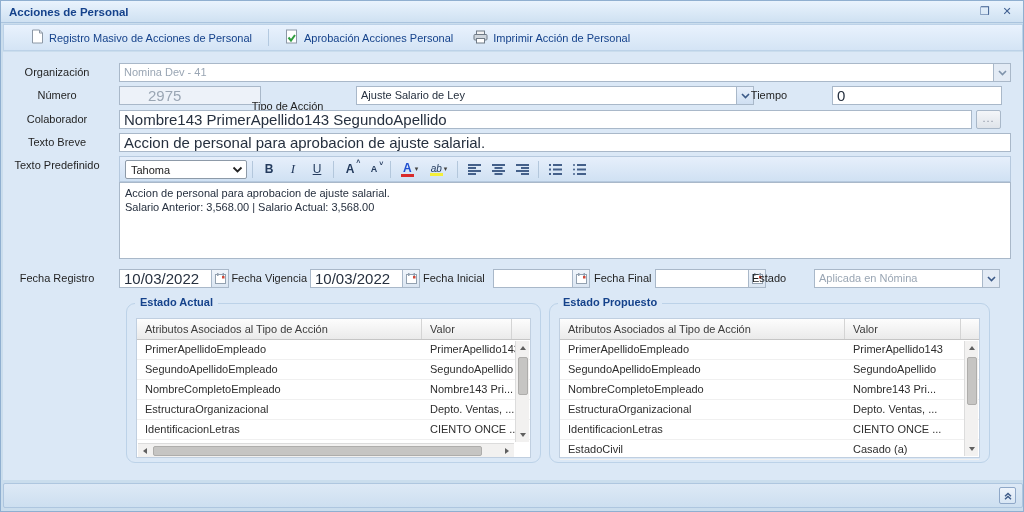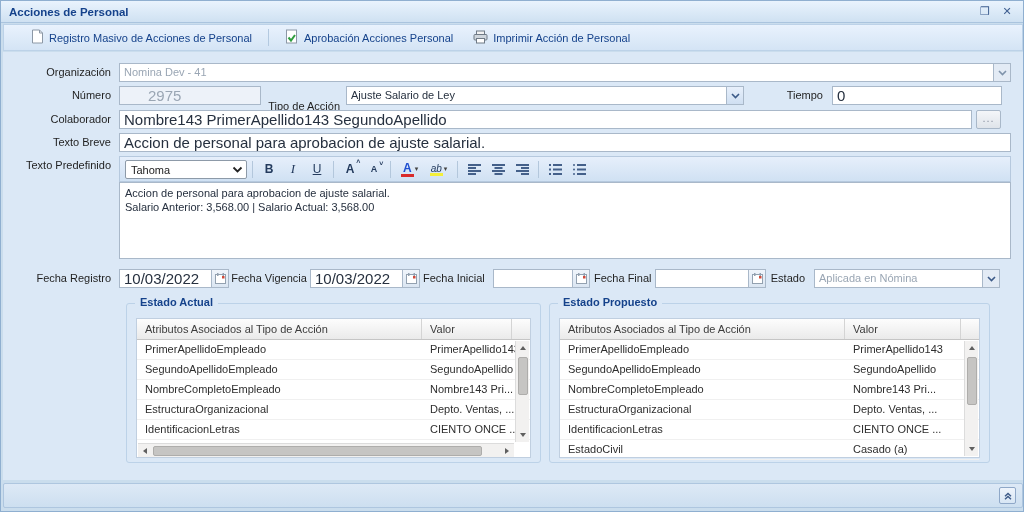--- a/index.html
+++ b/index.html
@@ -22,21 +22,21 @@
   .toolbar { position:absolute; left:2px; top:23px; width:1020px; height:27px;
              background:linear-gradient(#e9f2fd,#d4e4f5);
              border:1px solid #bcd2e8; display:flex; align-items:center; padding:0 19px; gap:4px; }
   .tbtn { display:flex; align-items:center; gap:5px; height:21px; padding:0 7px;
           color:#15428b; border:1px solid transparent; border-radius:2px; cursor:default; }
   .tsep { width:1px; height:17px; background:#b3c9e0; margin:0 4px; }
 
   
   .content { position:absolute; left:2px; top:51px; width:1020px; height:428px; background:#dbe8f6; }
 
-  .lbl { position:absolute; width:108px; text-align:right; color:#1f1f1f; line-height:19px; }
+  .lbl { position:absolute; width:108px; text-align:center; color:#1f1f1f; line-height:19px; }
   .field { position:absolute; height:19px; background:#fff; border:1px solid #a9b8c9;
            font-family:"Liberation Sans","DejaVu Sans",sans-serif; font-size:15px; color:#26303f;
            padding:0 4px; line-height:17px; }
   input.field { outline:none; }
   .disabled { background:#edf2f9; color:#9aa6b4;padding-left:28px; }
 
   .combo { position:absolute; height:19px; background:#fff; border:1px solid #a9b8c9; }
   .combo .cval { position:absolute; left:4px; right:20px; top:0; bottom:0; line-height:17px;
                  color:#26303f; white-space:nowrap; overflow:hidden; }
   .combo.disabled .cval { color:#9aa6b4; }
@@ -69,21 +69,21 @@
   .grow, .shrink { position:relative; font-weight:bold; }
   .grow { font-size:12px; } .shrink { font-size:9px; }
   .mini-caret { position:absolute; font-size:7px; top:-4px; right:-6px; }
   .colorbar { width:13px; height:3px; margin-top:-1px; }
   .ddarrow { font-size:7px; color:#444; margin-left:1px; }
 
   .edcontent { position:absolute; left:116px; top:130px; width:892px; height:77px;
                background:#fff; border:1px solid #a9b8c9; padding:3px 5px; color:#26303f; line-height:14px; }
 
   
-  .groupbox { position:absolute; border:1px solid #bcd2e8; border-radius:3px; }
+  .groupbox { position:absolute; border:1px solid #bcd2e8; border-radius:9px; }
   .legend { position:absolute; top:-8px; left:8px; background:#dbe8f6; padding:0 5px;
             font-weight:bold; color:#15428b; }
   .tbl { position:absolute; left:9px; right:9px; top:14px; background:#fff; border:1px solid #c0cfe0; }
   .thead { display:flex; height:21px; background:linear-gradient(#fdfdfd,#eaeaea);
            border-bottom:1px solid #c5c5c5; color:#3c3c3c; }
   .th { padding:0 8px; line-height:20px; border-right:1px solid #d4d4d4; overflow:hidden; white-space:nowrap; }
   .trow { display:flex; height:20px; border-bottom:1px solid #f0f0f0; }
   .td { padding:0 8px; line-height:19px; color:#2e2e2e; overflow:hidden; white-space:nowrap; }
   .c-attr { width:285px; } .c-val { flex:1; } .c-x { width:18px; border-right:none; }
 
@@ -160,21 +160,21 @@
       <span class="trigger">
         <svg width="9" height="6">
             <path d="M1 1l3.5 3.5L8 1" fill="none" stroke="#7f93ab" stroke-width="1.6"></path>
           </svg>
       </span>
     </div>
 
     <div class="lbl" style="left:0;top:34px">Número</div>
     <input class="field disabled" style="left: 116px; top: 34px; width: 142px;" readonly="" value="2975">
     <div class="lbl" style="left:232px;top:45px;width:105px">Tipo de Acción</div>
-    <div class="combo" style="left:343px;top:34px;width:398px">
+    <div class="combo" style="left:353px;top:34px;width:398px">
       <span class="cval">Ajuste Salario de Ley</span>
       <span class="trigger">
         <svg width="9" height="6">
             <path d="M1 1l3.5 3.5L8 1" fill="none" stroke="#3c5a88" stroke-width="1.6"></path>
           </svg>
       </span>
     </div>
     <div class="lbl" style="left:712px;top:34px">Tiempo</div>
     <input class="field" style="left: 829px; top: 34px; width: 170px;" value="0">
 
@@ -296,21 +296,21 @@
     <div class="lbl" style="left:0;top:217px">Fecha Registro</div>
     <input class="field" style="left: 116px; top: 217px; width: 93px;" value="10/03/2022">
     <div class="calbtn" style="left:208px;top:217px">
       <svg width="11" height="11">
           <rect x="0.5" y="1.5" width="10" height="9" fill="#fff" stroke="#93a1b0"></rect>
           <rect x="7" y="3" width="2.5" height="2.5" fill="#d24a3a"></rect>
           <rect x="2" y="0" width="1.5" height="3" fill="#93a1b0"></rect>
           <rect x="7.5" y="0" width="1.5" height="3" fill="#93a1b0"></rect>
         </svg>
     </div>
-    <div class="lbl" style="left:228px;top:217px;width:76px;text-align:center">Fecha Vigencia</div>
+    <div class="lbl" style="left:228px;top:217px;width:76px;text-align:right">Fecha Vigencia</div>
     <input class="field" style="left: 307px; top: 217px; width: 93px;" value="10/03/2022">
     <div class="calbtn" style="left:399px;top:217px">
       <svg width="11" height="11">
           <rect x="0.5" y="1.5" width="10" height="9" fill="#fff" stroke="#93a1b0"></rect>
           <rect x="7" y="3" width="2.5" height="2.5" fill="#d24a3a"></rect>
           <rect x="2" y="0" width="1.5" height="3" fill="#93a1b0"></rect>
           <rect x="7.5" y="0" width="1.5" height="3" fill="#93a1b0"></rect>
         </svg>
     </div>
     <div class="lbl" style="left:420px;top:217px;width:66px;text-align:left">Fecha Inicial</div>

